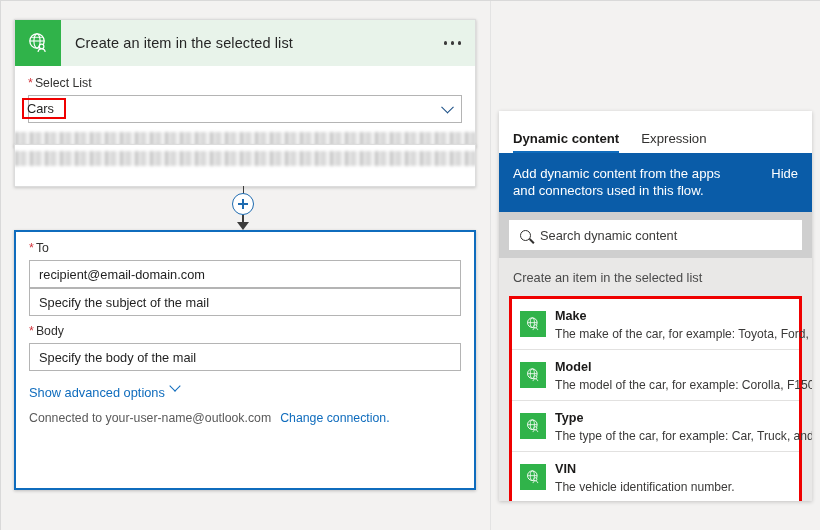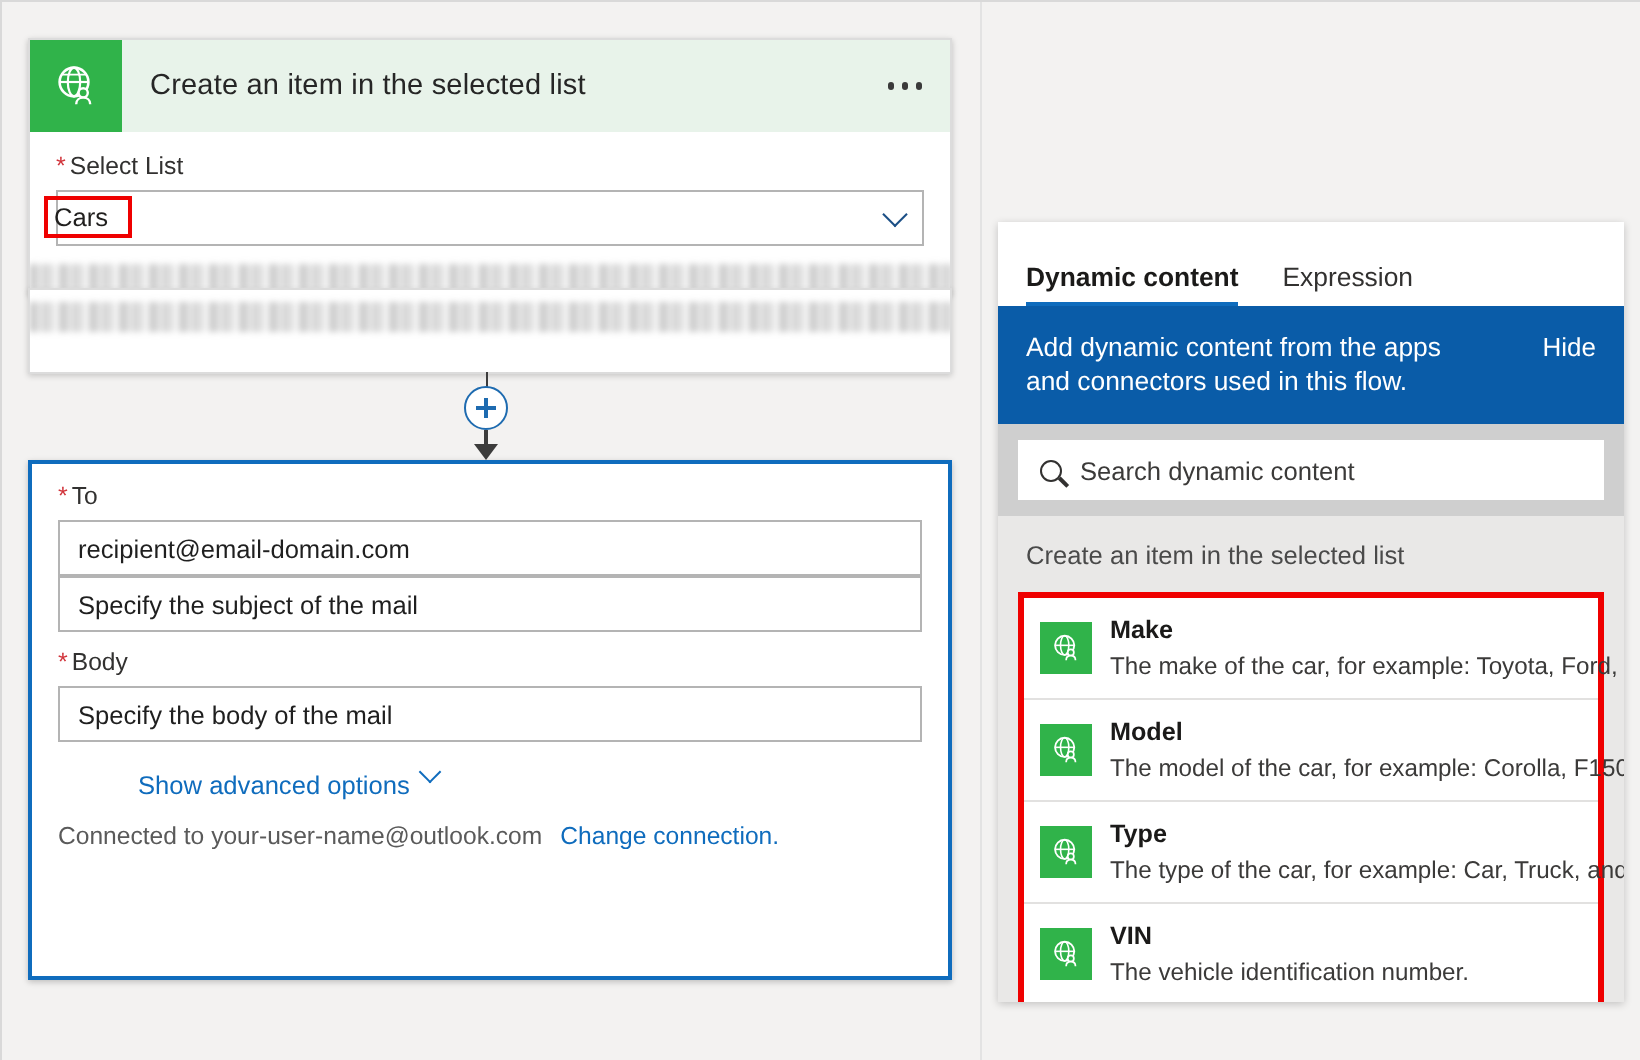--- a/index.html
+++ b/index.html
@@ -201,21 +201,20 @@
     position: relative;
   }
   .dyn-badge:after {
     content:""; position: absolute; right: -4px; top: 0;
     width: 2px; height: 13px; background: #0f6cbd;
   }
   .adv-link {
     display: flex; align-items: flex-start; gap: 6px;
     color: #0f6cbd; font-size: 12.8px; cursor: pointer;
     margin-top: 14px;
-    margin-left: 40px;
   }
   .chev-sm {
     width: 8px; height: 8px;
     border-right: 1.5px solid #0f6cbd;
     border-bottom: 1.5px solid #0f6cbd;
     transform: translateY(-3px) rotate(45deg);
   }
   .conn-line {
     margin-top: 11px;
     font-size: 12.3px; color: #5a5a5a;

